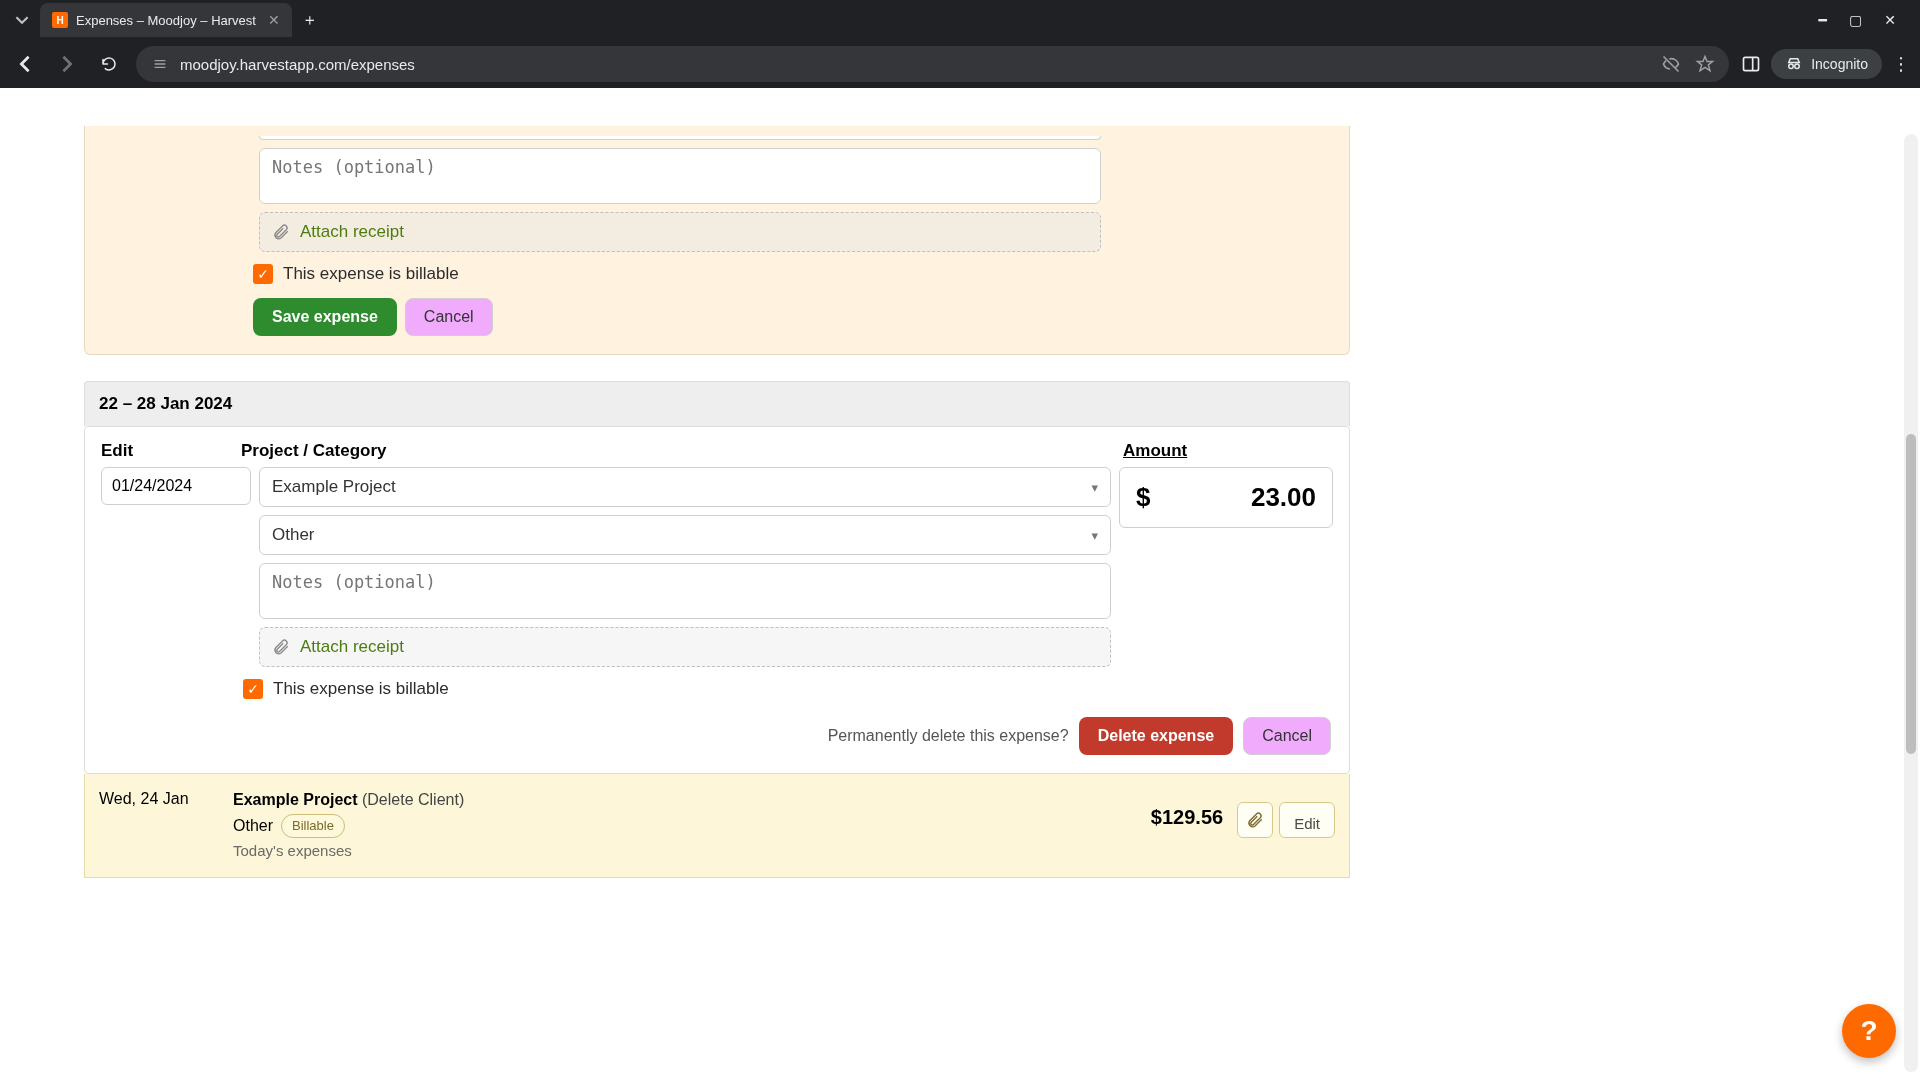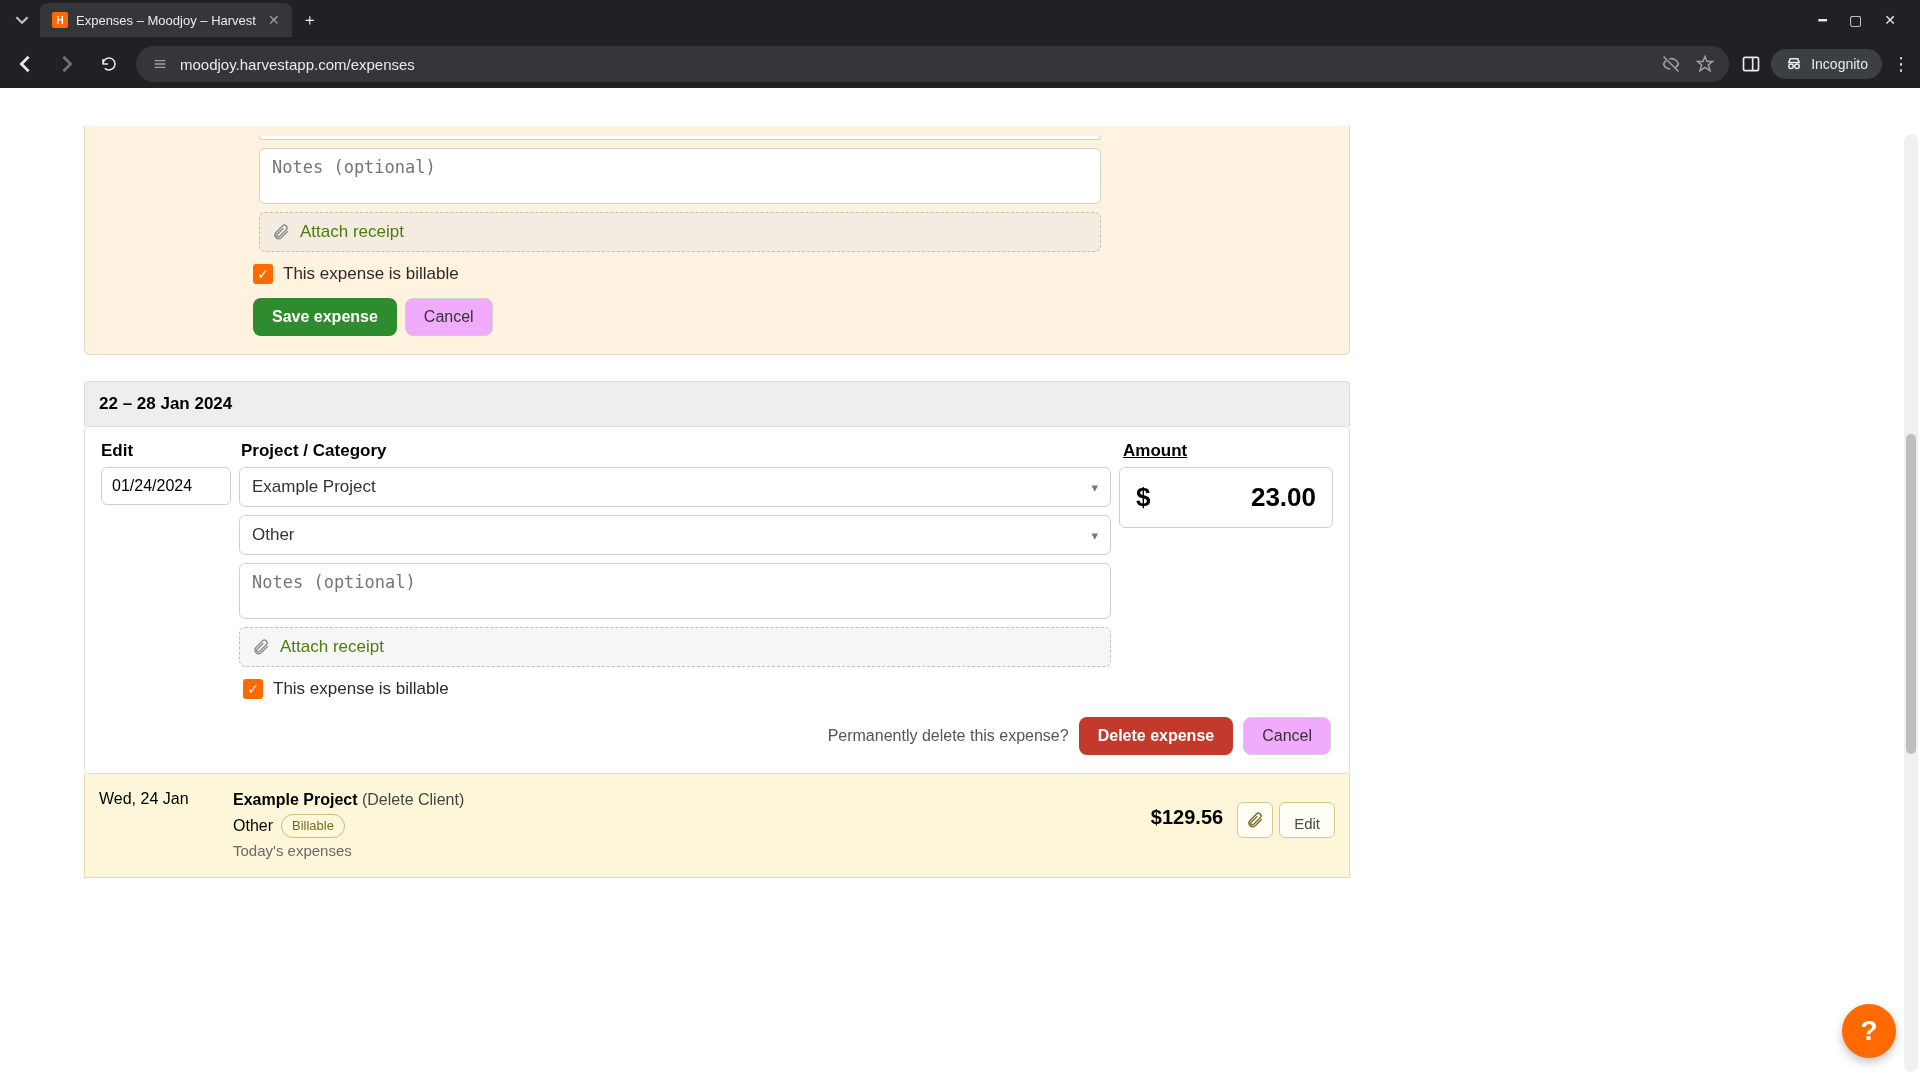--- a/index.html
+++ b/index.html
@@ -82,21 +82,21 @@
   .col-labels {
     display:flex; padding:14px 16px 6px 16px; font-weight:700; font-size:17px;
   }
   .col-date   { width:140px; }
   .col-proj   { flex:1; }
   .col-amount { width:214px; padding-left:4px;text-decoration:underline; }
 
   .form-row { display:flex; padding:0 16px 0 16px; gap:8px; align-items:flex-start; }
 
   .date-input {
-    width:130px; height:38px; border:1px solid #cfcfcf; border-radius:6px;
+    width:150px; height:38px; border:1px solid #cfcfcf; border-radius:6px;
     background:#fff; padding:0 10px; font-size:16px; display:flex; align-items:center;
   }
 
   .proj-stack { flex:1; display:flex; flex-direction:column; gap:8px; }
   .select-box {
     height:40px; border:1px solid #cfcfcf; border-radius:6px; background:#fff;
     display:flex; align-items:center; justify-content:space-between;
     padding:0 12px; font-size:17px; color:#333;
   }
   .chev { color:#777; font-size:13px; }

